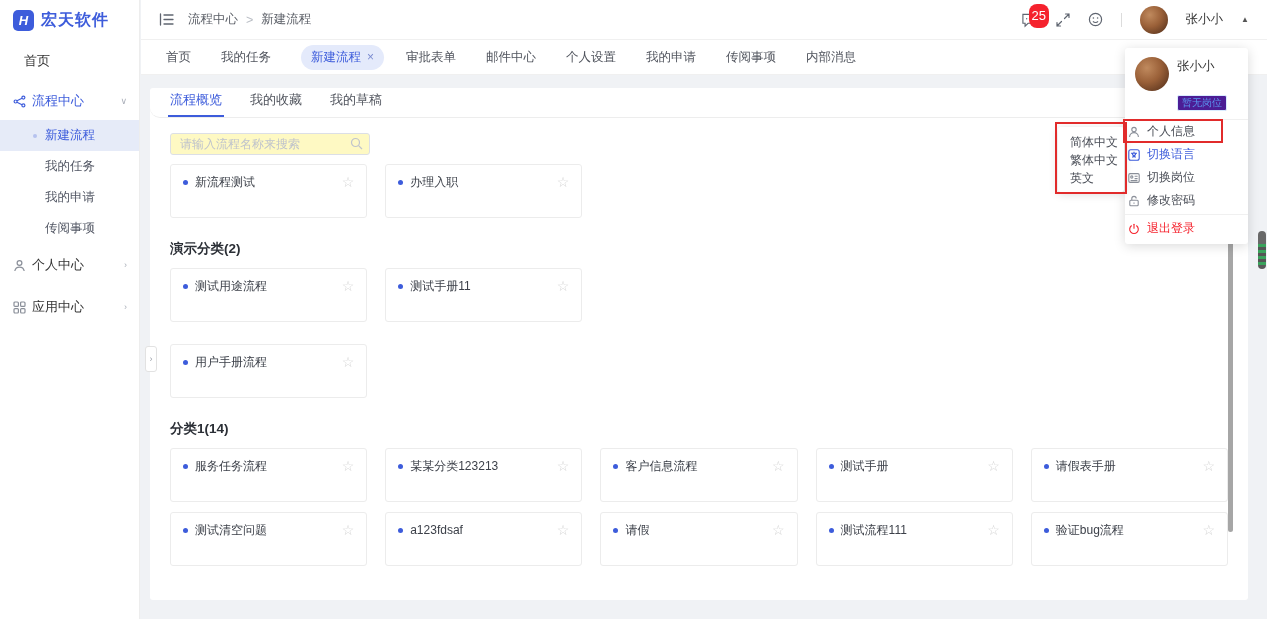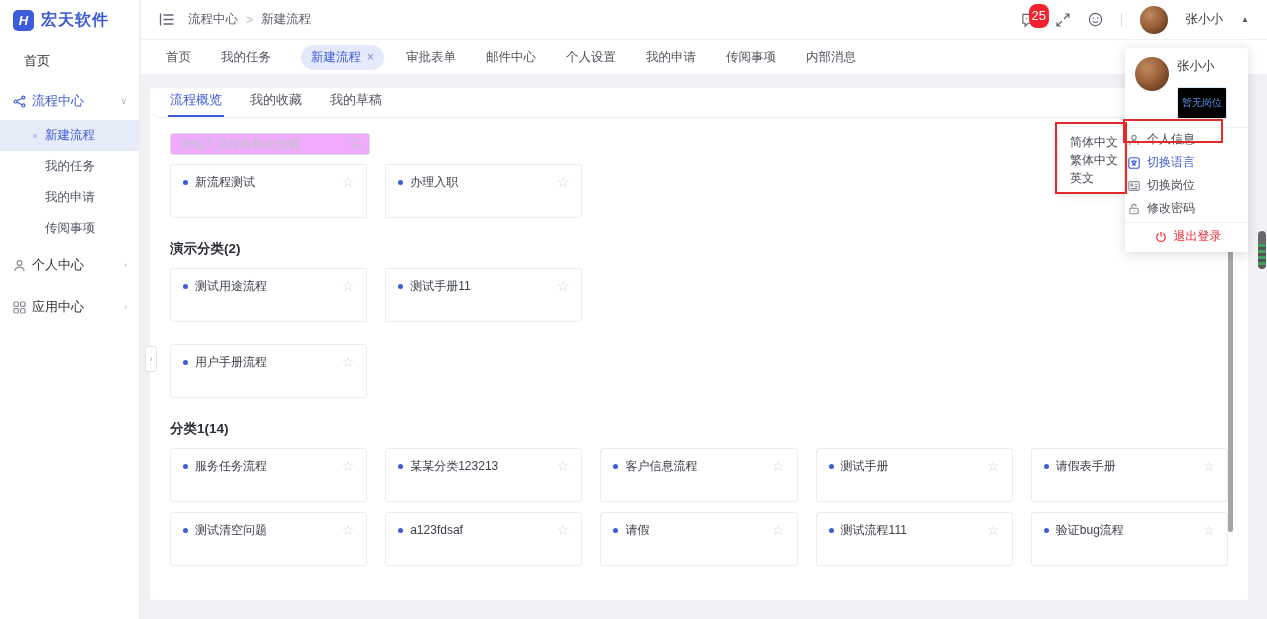--- a/index.html
+++ b/index.html
@@ -43,47 +43,47 @@
 
   .content { position:absolute; left:0; right:0; top:76px; bottom:0; background:#f0f2f5; }
   .panel { position:absolute; left:9px; top:12px; width:1098px; height:512px; background:#fff; border-radius:3px; }
   .panel-clip { position:absolute; inset:0; overflow:hidden; border-radius:3px; }
   .subtabs { height:30px; border-bottom:1px solid #ededed; display:flex; align-items:flex-end; gap:28px; padding-left:20px;border-radius:10px; }
   .subtab { font-size:13px; color:#51555e; padding-bottom:8px; position:relative; cursor:pointer; }
   .subtab.active { color:#3d5cdb; }
   .subtab.active::after { content:""; position:absolute; left:-2px; right:-2px; bottom:0; height:2px; background:#3d5cdb; }
   .pbody { padding:15px 20px 0; }
   .searchbox { position:relative; width:200px; height:22px; }
-  .searchbox input { width:100%; height:100%; border:1px solid #dcdfe6; border-radius:3px; padding:0 26px 0 9px; font-size:12px; color:#333; outline:none; font-family:inherit; background:#f0abfc; }
+  .searchbox input { width:100%; height:100%; border:1px solid #dcdfe6; border-radius:3px; padding:0 26px 0 9px; font-size:12px; color:#333; outline:none; font-family:inherit; background:#fef9c3; }
   .searchbox input::placeholder { color:#bfc3cc; }
   .sicon { position:absolute; right:7px; top:4px; color:#c0c4cc; display:inline-flex; cursor:pointer; }
   .sec { margin-top:22px; }
   .sec.first { margin-top:9px; }
   .sec-title { font-size:13.5px; font-weight:bold; color:#2b2f36; margin-bottom:10px; }
   .cards { display:grid; grid-template-columns:repeat(5,1fr); gap:10px 18px; }
   .card { height:54px; border:1px solid #ececec; border-radius:3px; background:#fff; padding:10px 12px; display:flex; align-items:flex-start; cursor:pointer; }
   .card .dot { width:5px; height:5px; border-radius:50%; background:#3d5cdb; margin:5px 7px 0 0; flex:none; }
   .card .title { flex:1; font-size:12px; color:#3c4049; line-height:15px; }
   .card .star { font-size:14px; color:#d4d4d4; line-height:14px; cursor:pointer; }
   .collapse-handle { position:absolute; left:-5px; top:258px; width:12px; height:26px; background:#fff; border:1px solid #e2e2e2; border-radius:3px; display:flex; align-items:center; justify-content:center; color:#9a9fa8; font-size:9px; cursor:pointer; }
   .scroll-thumb { position:absolute; left:1078px; top:124px; width:5px; height:320px; background:#a6a6a6; border-radius:3px; cursor:pointer; }
 
   
   .user-menu { position:absolute; left:1125px; top:48px; width:123px; background:#fff; border-radius:3px; box-shadow:0 2px 12px rgba(0,0,0,.15); z-index:50; padding-bottom:4px; }
   .um-head { display:flex; gap:8px; padding:9px 10px 8px; align-items:flex-start; }
   .avatar2 { width:34px; height:34px; border-radius:50%; flex:none;
              background:radial-gradient(circle at 35% 32%, #c08a5e 0%, #9a6038 45%, #6e4226 75%, #53301b 100%); }
   .um-name { font-size:12.5px; color:#333; margin-top:1px; }
-  .um-badge { display:inline-block; margin-top:12px; font-size:10px; color:#5a96f0; background:#000000; border:1px solid #d9ecff; border-radius:2px; padding:8px 4px; line-height:14px; }
+  .um-badge { display:inline-block; margin-top:20px; font-size:10px; color:#5a96f0; background:#4c1d95; border:1px solid #d9ecff; border-radius:2px; padding:0 4px; line-height:14px; }
   .um-div { height:1px; background:#f0f0f0; }
   .um-item { height:23px; display:flex; align-items:center; gap:7px; padding-left:3px; font-size:12px; color:#4a4e57; cursor:pointer; }
   .um-item .mi { display:inline-flex; color:#8a8f99; }
   .um-item.lang { color:#3d5cdb; }
   .um-item.lang .mi { color:#3d5cdb; }
-  .um-item.logout { color:#f5222d; margin-top:2px;justify-content:center; }
+  .um-item.logout { color:#f5222d; margin-top:2px; }
   .um-item.logout .mi { color:#f5222d; }
   .um-div.d2 { margin-top:2px; }
 
   .lang-menu { position:absolute; left:1058px; top:127px; width:66px; background:#fff; border-radius:3px; box-shadow:0 2px 10px rgba(0,0,0,.15); z-index:50; padding:6px 0 5px; }
   .lm-item { height:18px; line-height:18px; padding-left:12px; font-size:12px; color:#4a4e57; cursor:pointer; }
 
   .redbox { position:absolute; border:2px solid #e12b2b; z-index:60; pointer-events:none; }
   .rb1 { left:1123px; top:119px; width:100px; height:24px; }
   .rb2 { left:1055px; top:122px; width:72px; height:72px; }
 

